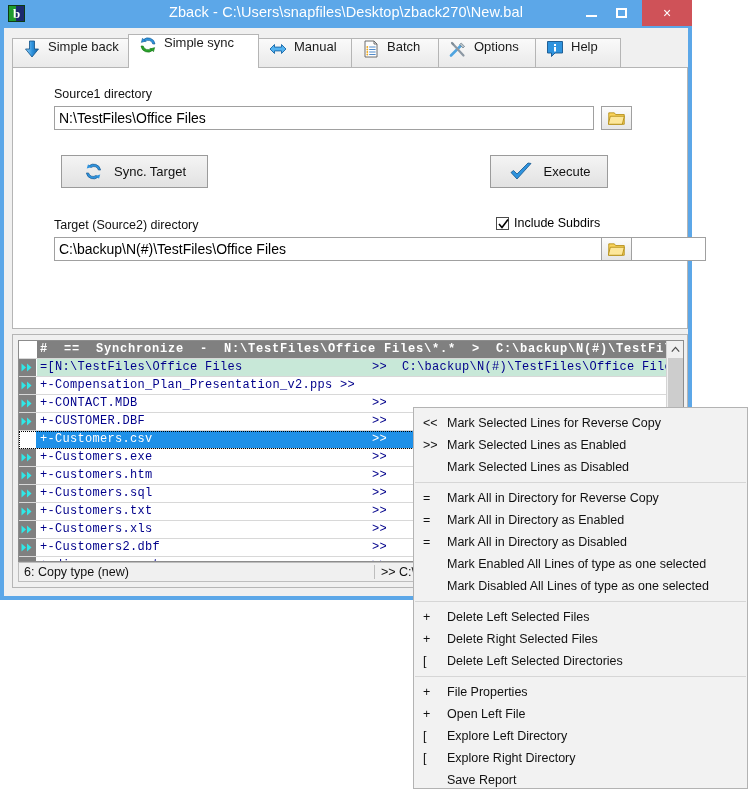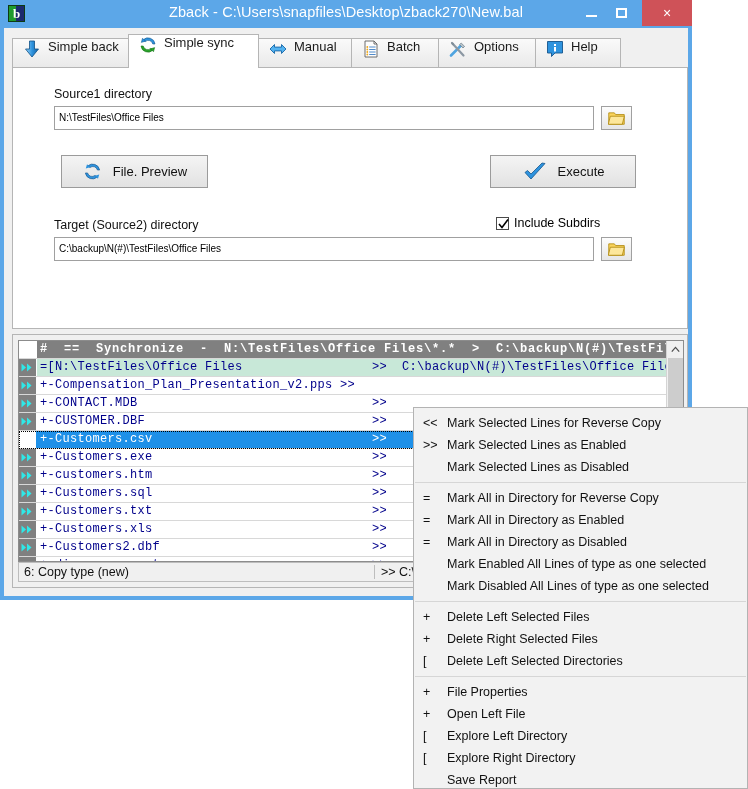--- a/index.html
+++ b/index.html
@@ -153,21 +153,21 @@
     font-size: 12.5px;
     color: #111;
   }
   .text-input {
     position: absolute;
     height: 24px;
     background: #ffffff;
     border: 1px solid #A0A0A0;
     box-sizing: border-box;
     font-family: "Liberation Sans", sans-serif;
-    font-size: 10px;
+    font-size: 14px;
     color: #000;
     padding: 0 4px;
     line-height: 22px;
     white-space: nowrap;
     overflow: hidden;
   }
   .browse-btn {
     position: absolute;
     width: 31px;
     height: 24px;
@@ -513,32 +513,32 @@
         <span>Include Subdirs</span>
       </div>
 
       <div class="action-btn" style="left:48px; top:87px; width:147px;">
         <svg width="21" height="21" viewBox="0 0 20 20">
           <path d="M3.2 11.4 a6.8 6.8 0 0 0 11.3 3.9 l-2.1-1.6 a4.4 4.4 0 0 1 -7.1-2.3 z" fill="#2E93DE" stroke="#14558c" stroke-width="0.6"></path>
           <path d="M16.8 8.6 a6.8 6.8 0 0 0 -11.3 -3.9 l2.1 1.6 a4.4 4.4 0 0 1 7.1 2.3 z" fill="#2E93DE" stroke="#14558c" stroke-width="0.6"></path>
           <path d="M15.2 17 l1.2-4.1 l-4.1 1.2 z" fill="#2E93DE"></path>
           <path d="M4.8 3 l-1.2 4.1 l4.1-1.2 z" fill="#2E93DE"></path>
         </svg>
-        <span>File. Preview</span>
-      </div>
-
-      <div class="action-btn" style="left:477px; top:87px; width:146px;">
+        <span>Sync. Target</span>
+      </div>
+
+      <div class="action-btn" style="left:477px; top:87px; width:118px;">
         <svg width="26" height="22" viewBox="0 0 26 22">
           <path d="M3 11.5 L9 18 L23 2.5 L20 2 L9 13 L5.5 9.5 z" fill="#2E93DE" stroke="#14558c" stroke-width="0.8" stroke-linejoin="round"></path>
         </svg>
         <span>Execute</span>
       </div>
 
       <div class="field-label" style="left:41px; top:150px;">Target (Source2) directory</div>
-      <div class="text-input" style="left:41px; top:169px; width:540px;">C:\backup\N(#)\TestFiles\Office Files</div>
+      <div class="text-input" style="left:41px; top:169px; width:652px;">C:\backup\N(#)\TestFiles\Office Files</div>
       <div class="browse-btn" style="left:588px; top:169px;">
         <span>
           <svg class="folder-ico" viewBox="0 0 18 15">
             <path d="M0.7 2 h6 l1.4 1.8 h9.2 v10.4 h-16.6 z" fill="#FBD45C" stroke="#B08A12" stroke-width="0.9"></path>
             <path d="M2.4 5.6 h15 l-2.2 8.6 h-15 z" fill="#FDE79B" stroke="#B08A12" stroke-width="0.9"></path>
           </svg>
         </span>
       </div>
     </div>
 

